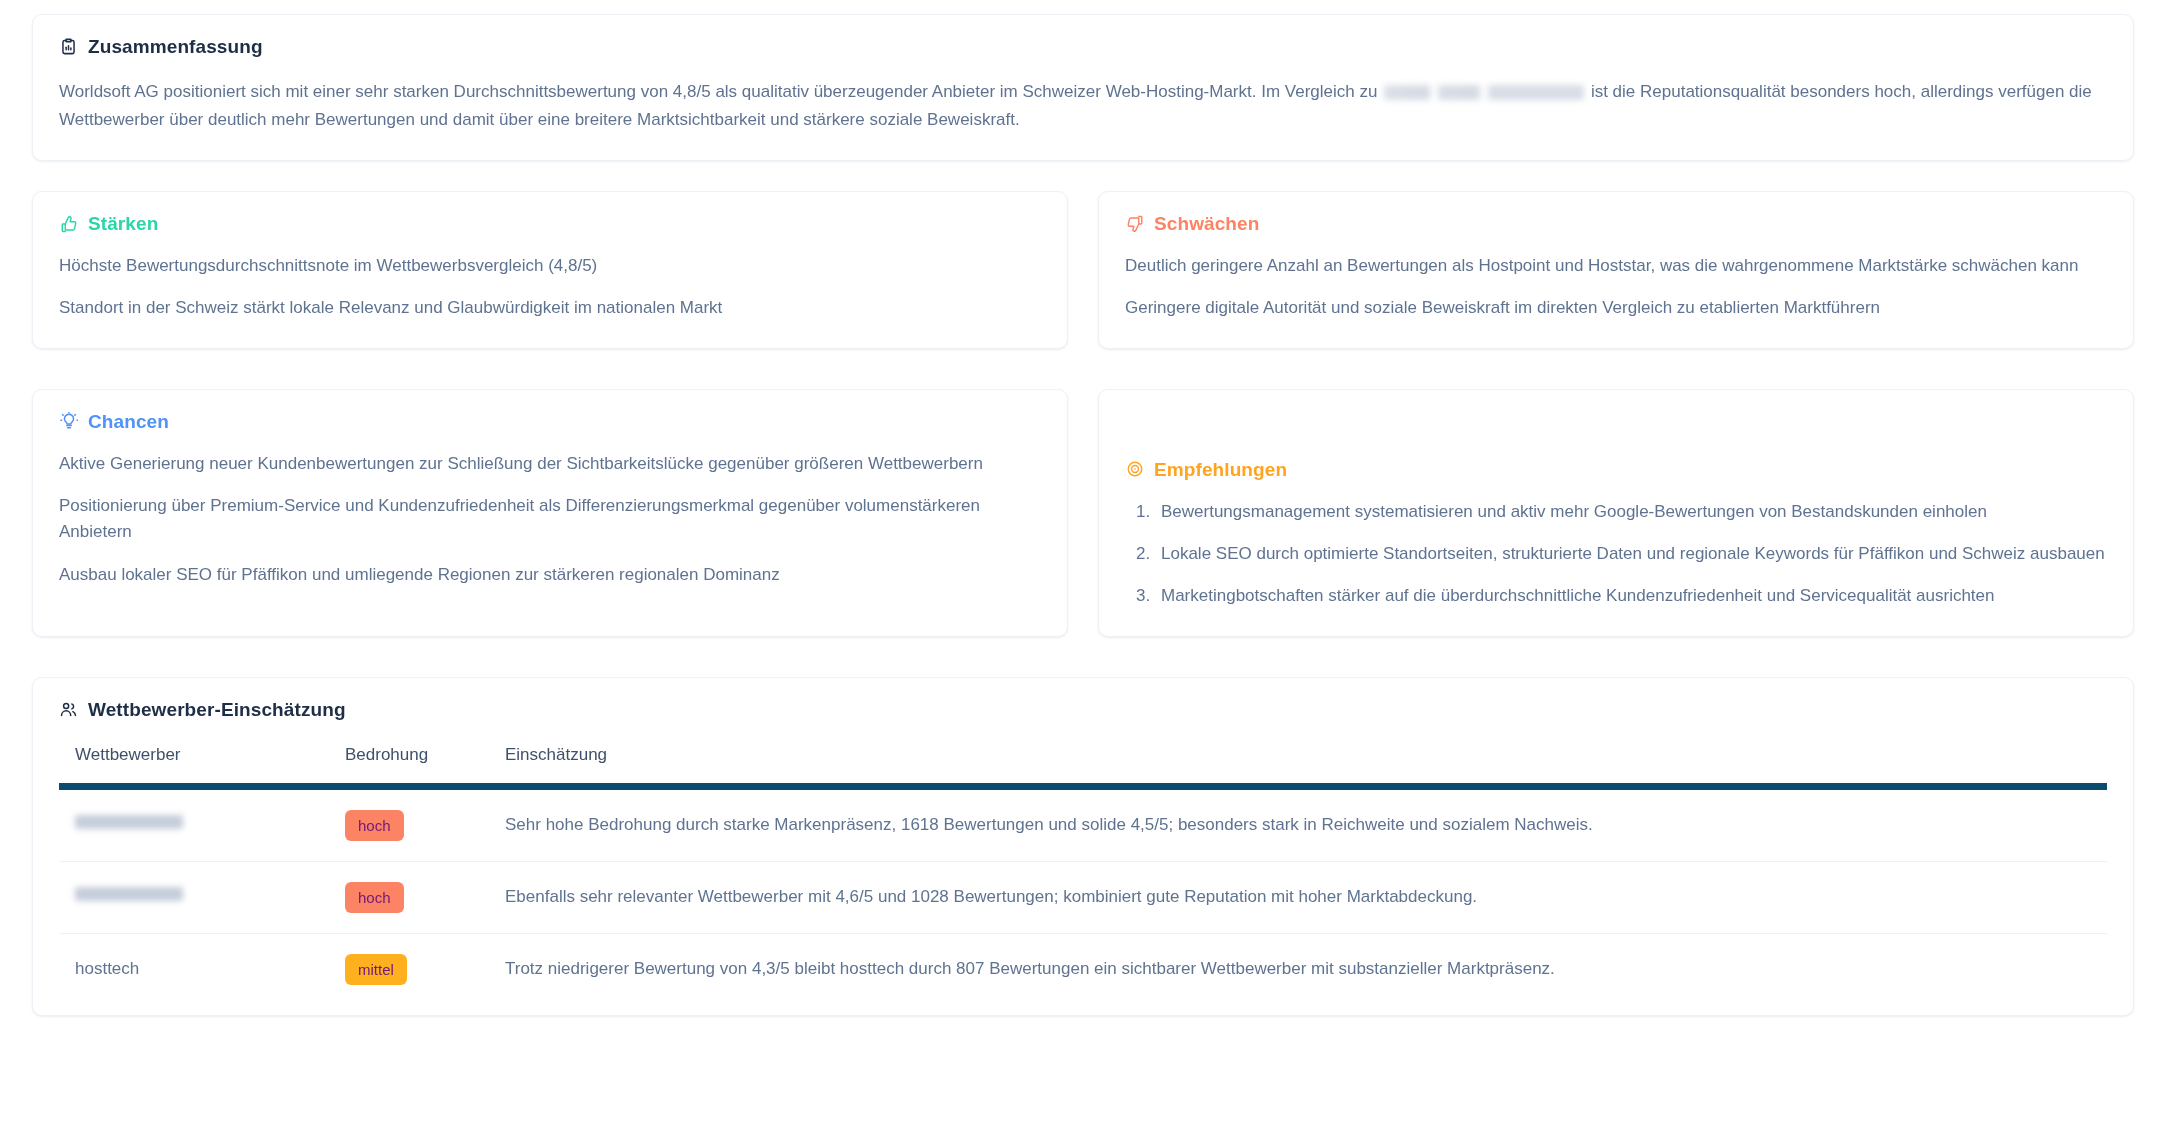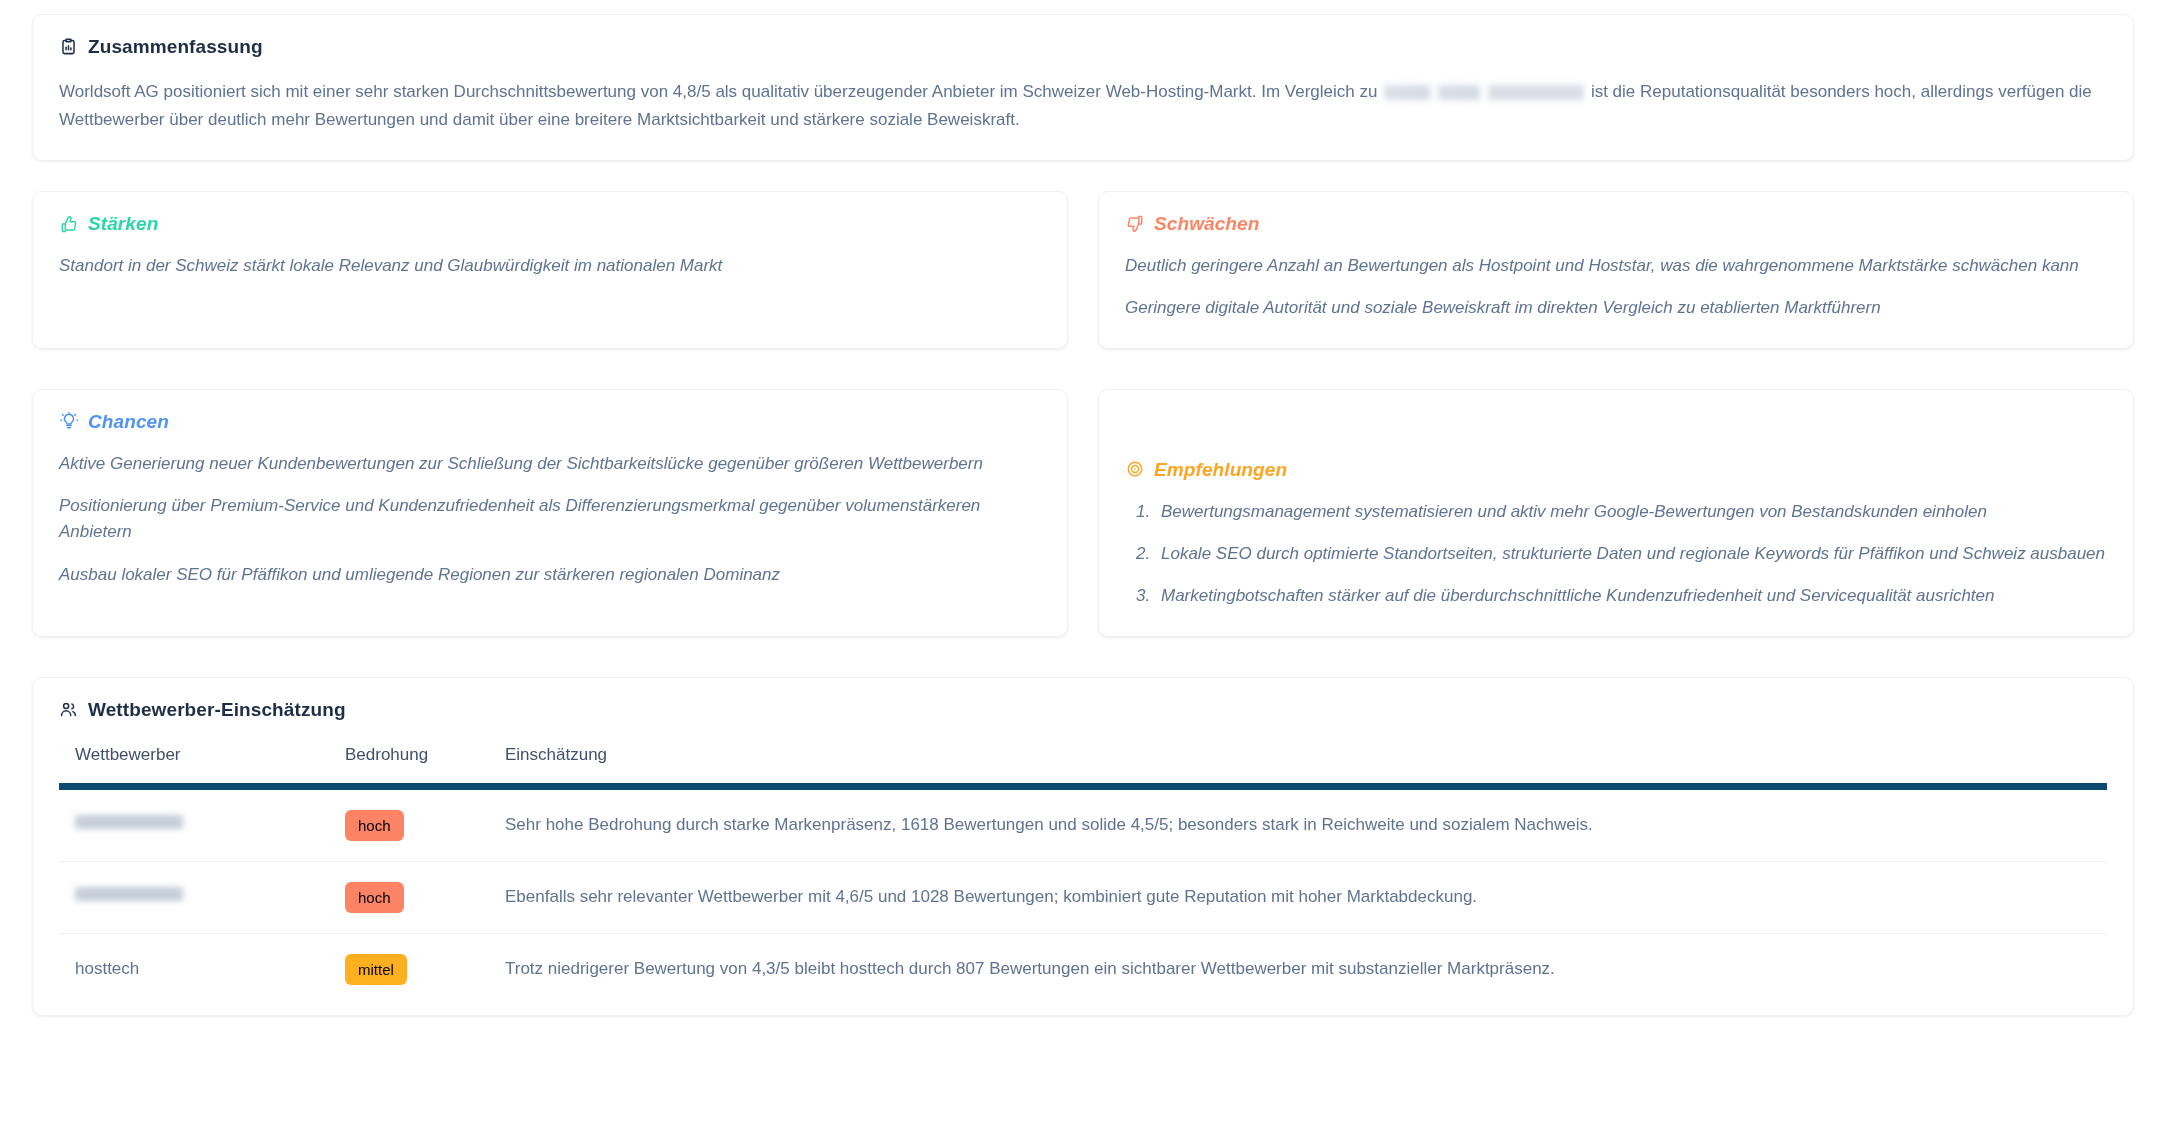--- a/index.html
+++ b/index.html
@@ -82,21 +82,20 @@
     margin: 0 2px;
   }
 
   
   .grid2 {
     display: grid;
     grid-template-columns: 1fr 1fr;
     column-gap: 30px;
     row-gap: 30px;
     margin-bottom: 40px;
-    font-style: italic;
   }
 
   .swot-card { padding: 22px 26px 26px 26px; }
   .swot-card .card-title { margin-bottom: 20px; }
   .swot-card.strengths .card-title { color: #2ad6a8; }
   .swot-card.weaknesses .card-title { color: #fc8465; }
   .swot-card.chances   .card-title { color: #4f93f7; }
   .swot-card.recommend .card-title { color: #ffa41f; margin-top: 48px; }
 
   .swot-list {
@@ -160,21 +159,21 @@
     vertical-align: 1px;
   }
   .name-plain { color: #1e2e46; }
 
   .badge {
     display: inline-block;
     font-size: 15px;
     line-height: 1;
     padding: 8px 13px;
     border-radius: 6px;
-    color: #000000;
+    color: #701a75;
     font-weight: 400;
   }
   .badge.hoch  { background: #fc8465; }
   .badge.mittel{ background: #ffb01f; text-align: center; }
 </style>
 </head>
 <body>
 
 <div class="page">
 
@@ -204,20 +203,21 @@
       <div class="card-title">
         <span class="ico">
           <svg width="18" height="18" viewBox="0 0 24 24" fill="none" stroke="#2ad6a8" stroke-width="1.9" stroke-linecap="round" stroke-linejoin="round">
             <path d="M7 22H4a1 1 0 0 1-1-1v-8a1 1 0 0 1 1-1h3"></path>
             <path d="M7 12l4-8.5A2 2 0 0 1 14.8 4.3L13.5 9H19a2 2 0 0 1 1.95 2.45l-1.6 7A2 2 0 0 1 17.4 20H7z"></path>
           </svg>
         </span>
         <span>Stärken</span>
       </div>
       <ul class="swot-list">
+        <li>Höchste Bewertungsdurchschnittsnote im Wettbewerbsvergleich (4,8/5)</li>
         <li>Standort in der Schweiz stärkt lokale Relevanz und Glaubwürdigkeit im nationalen Markt</li>
       </ul>
     </section>
 
     <section class="card swot-card weaknesses">
       <div class="card-title">
         <span class="ico">
           <svg width="18" height="18" viewBox="0 0 24 24" fill="none" stroke="#fc8465" stroke-width="1.9" stroke-linecap="round" stroke-linejoin="round">
             <path d="M17 2h3a1 1 0 0 1 1 1v8a1 1 0 0 1-1 1h-3"></path>
             <path d="M17 12l-4 8.5A2 2 0 0 1 9.2 19.7L10.5 15H5a2 2 0 0 1-1.95-2.45l1.6-7A2 2 0 0 1 6.6 4H17z"></path>

